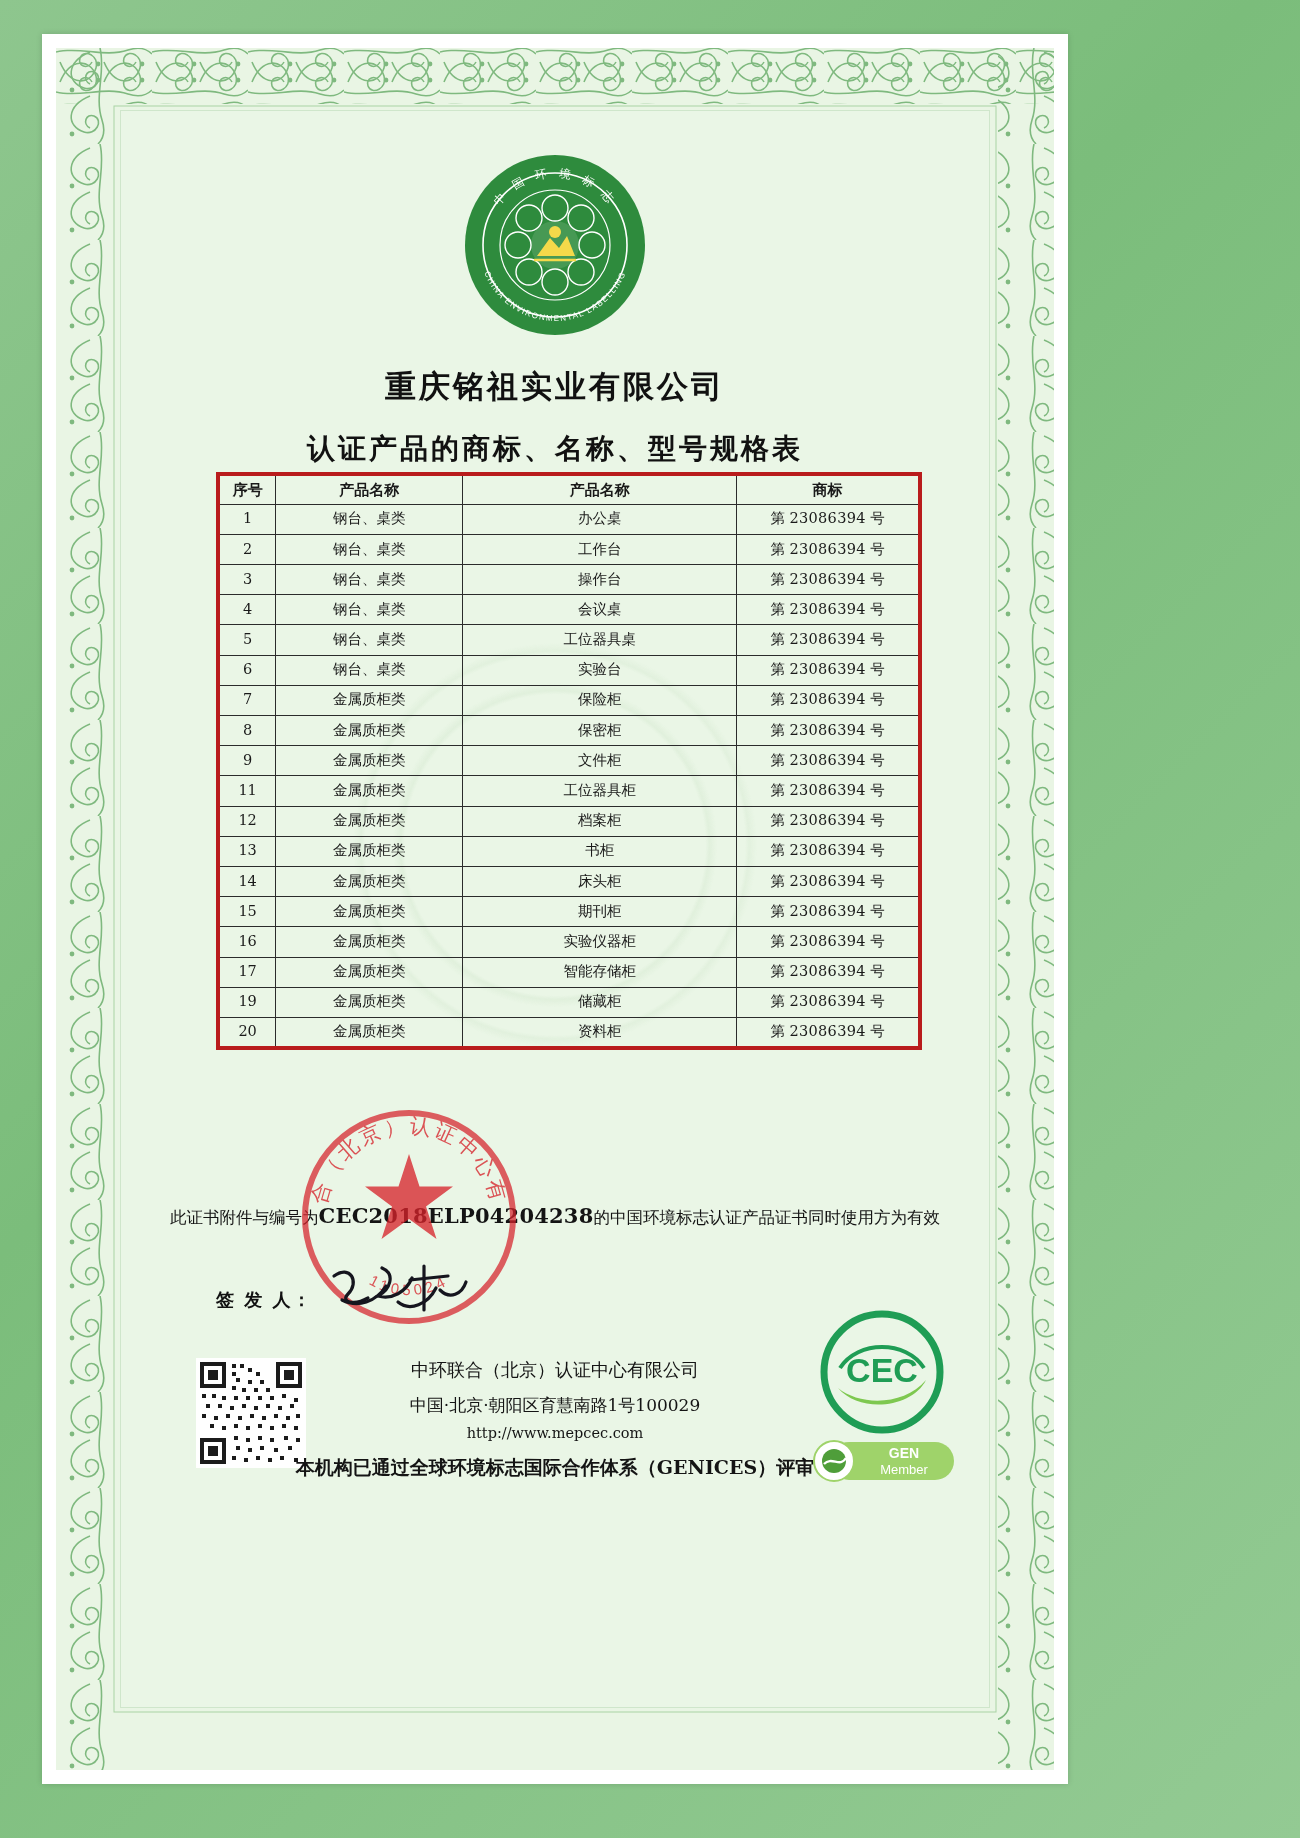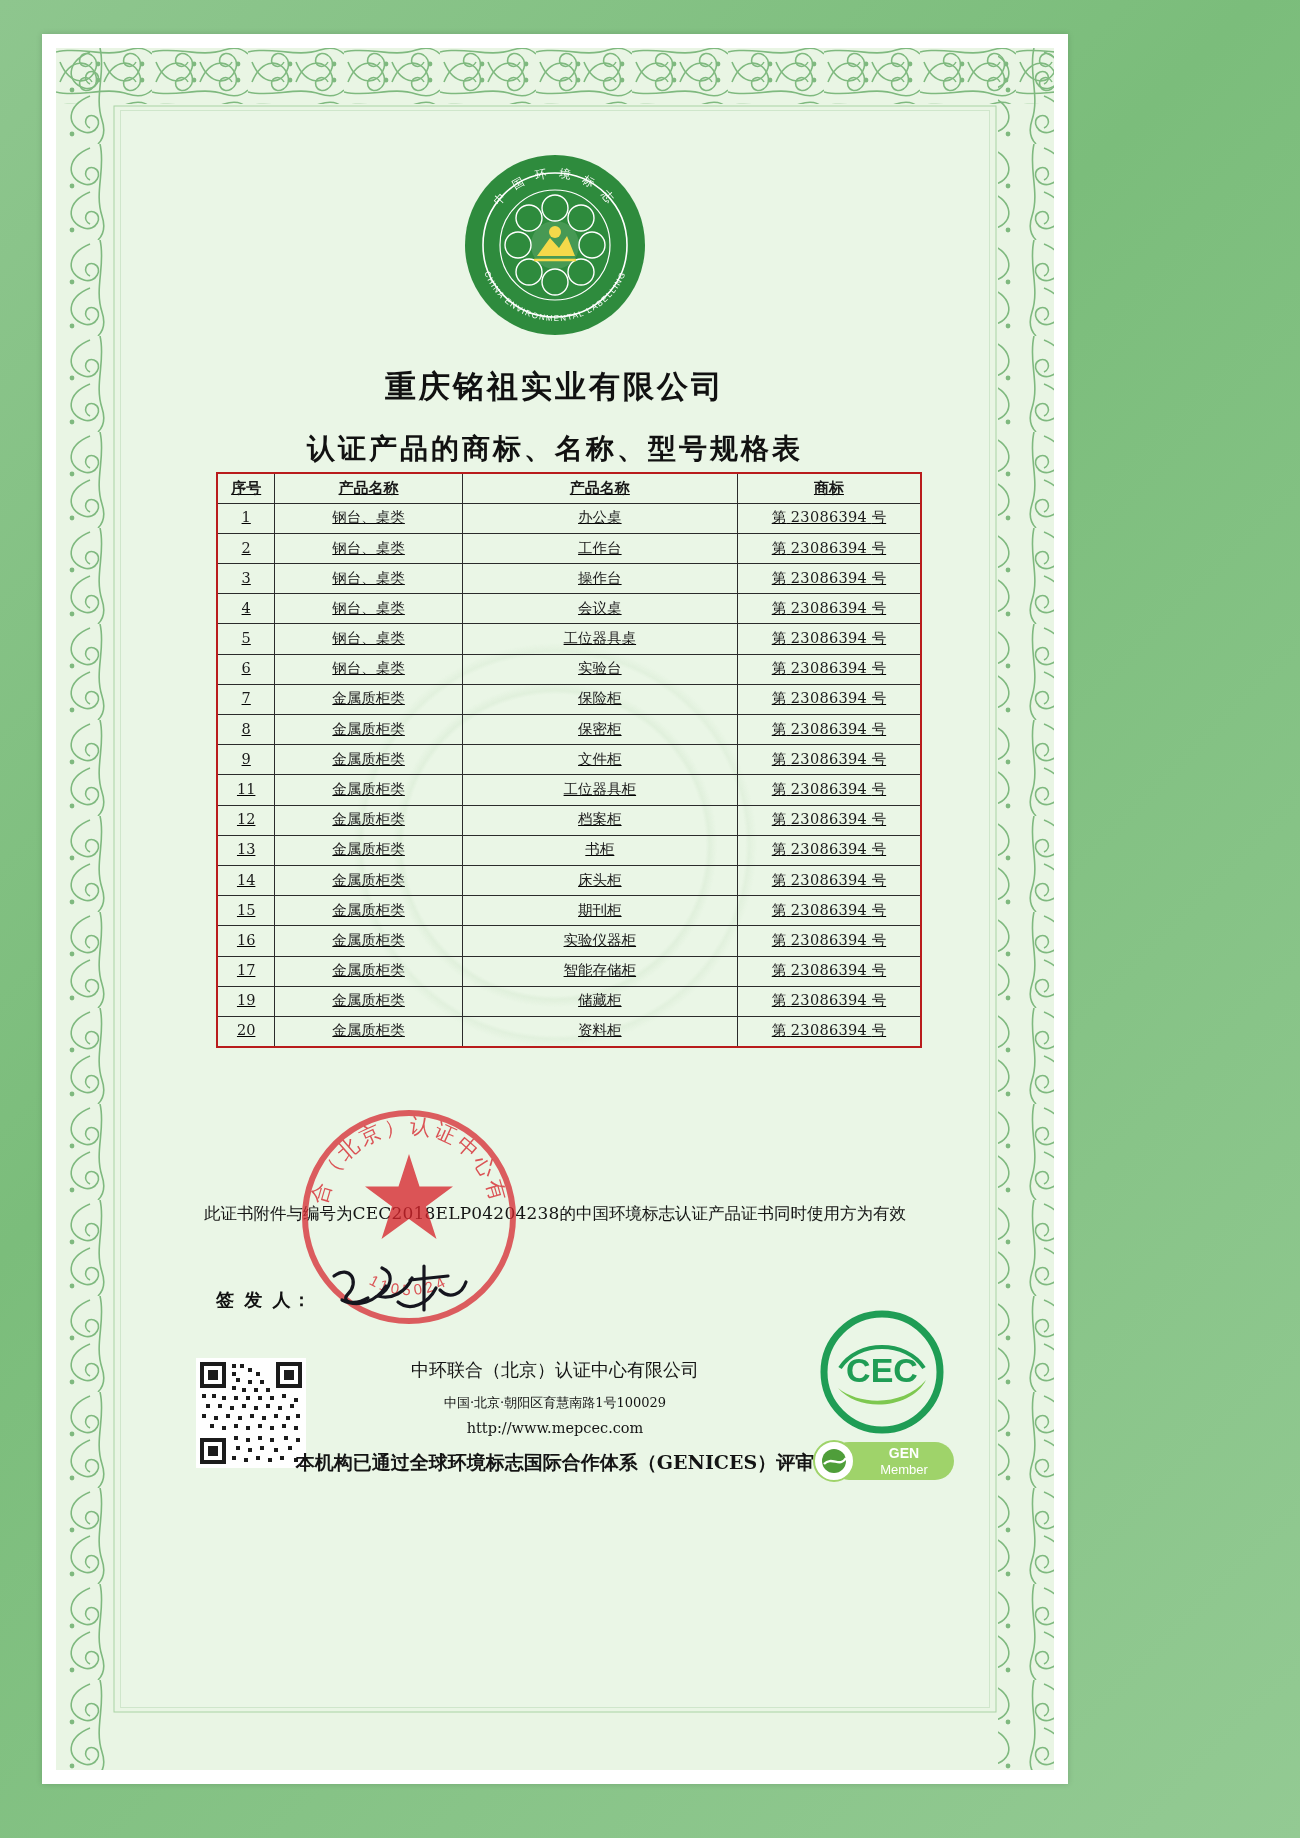--- a/index.html
+++ b/index.html
@@ -97,22 +97,21 @@
   
   .table-wrap {
     position: absolute;
     left: 160px; top: 424px;
     width: 706px;
   }
   table.cert {
     border-collapse: collapse;
     width: 100%;
     background: transparent;
-    border: 2px solid #b91c1c;
-    text-decoration: underline;
+    border: 4px solid #b91c1c;
   }
   table.cert th, table.cert td {
     border: 1px solid #2b2b2b;
     height: 30.2px;
     text-align: center;
     font-size: 14.5px;
     color: #1a1a1a;
     font-family: "DejaVu Serif", "Liberation Serif", serif;
     padding: 0 2px;
     line-height: 1.1;
@@ -127,22 +126,22 @@
   
   .footnote {
     position: absolute;
     left: 0; right: 0; top: 1155px;
     text-align: center;
     font-size: 16.5px;
     color: #141414;
     font-family: "DejaVu Serif", "Liberation Serif", serif;
   }
   .footnote .code {
-    font-weight: normal;
-    font-size: 17px;
+    font-weight: bold;
+    font-size: 21px;
     letter-spacing: .2px;
   }
 
   
   .sign-row {
     position: absolute;
     left: 160px; top: 1240px;
     font-size: 18px;
     color: #111;
     font-family: "DejaVu Serif","Liberation Serif",serif;
@@ -174,21 +173,21 @@
 
   
   .org {
     position: absolute;
     left: 0; right: 0; top: 1310px;
     text-align: center;
     color: #141414;
     font-family: "DejaVu Serif","Liberation Serif",serif;
   }
   .org .l1 { font-size: 18px; margin-bottom: 12px; }
-  .org .l2 { font-size: 13px; margin-bottom: 8px; }
+  .org .l2 { font-size: 17px; margin-bottom: 8px; }
   .org .l3 { font-size: 14.5px; margin-bottom: 14px; }
   .org .l4 { font-size: 19px; font-weight: bold; }
 
   
   .cec-logo {
     position: absolute;
     right: 110px; top: 1262px;
     width: 124px; height: 124px;
   }
   .gen-badge {

